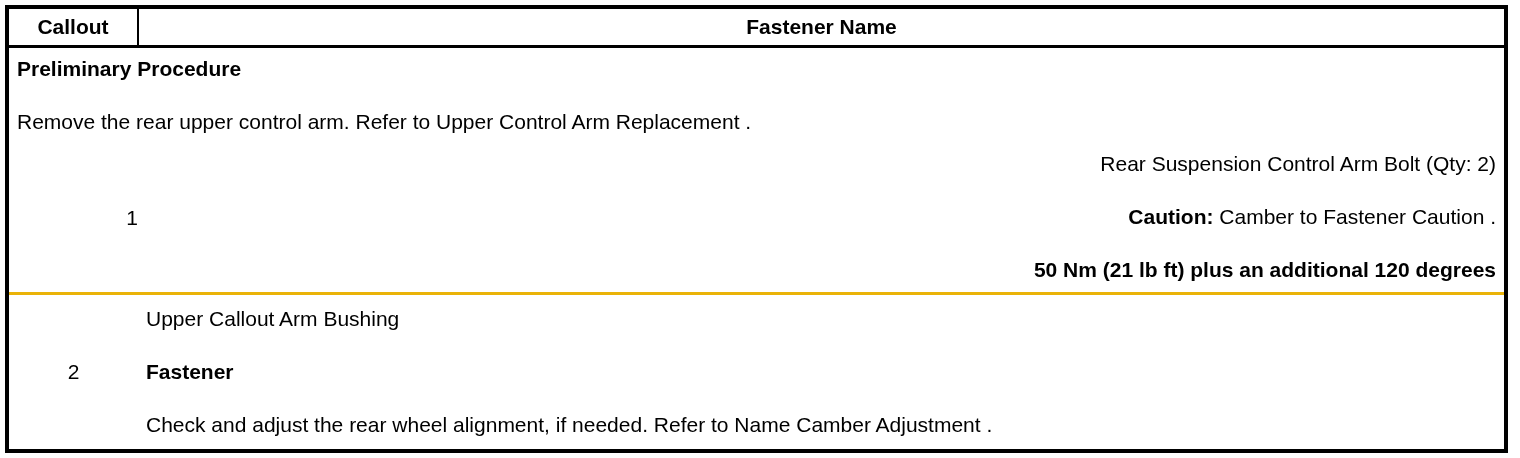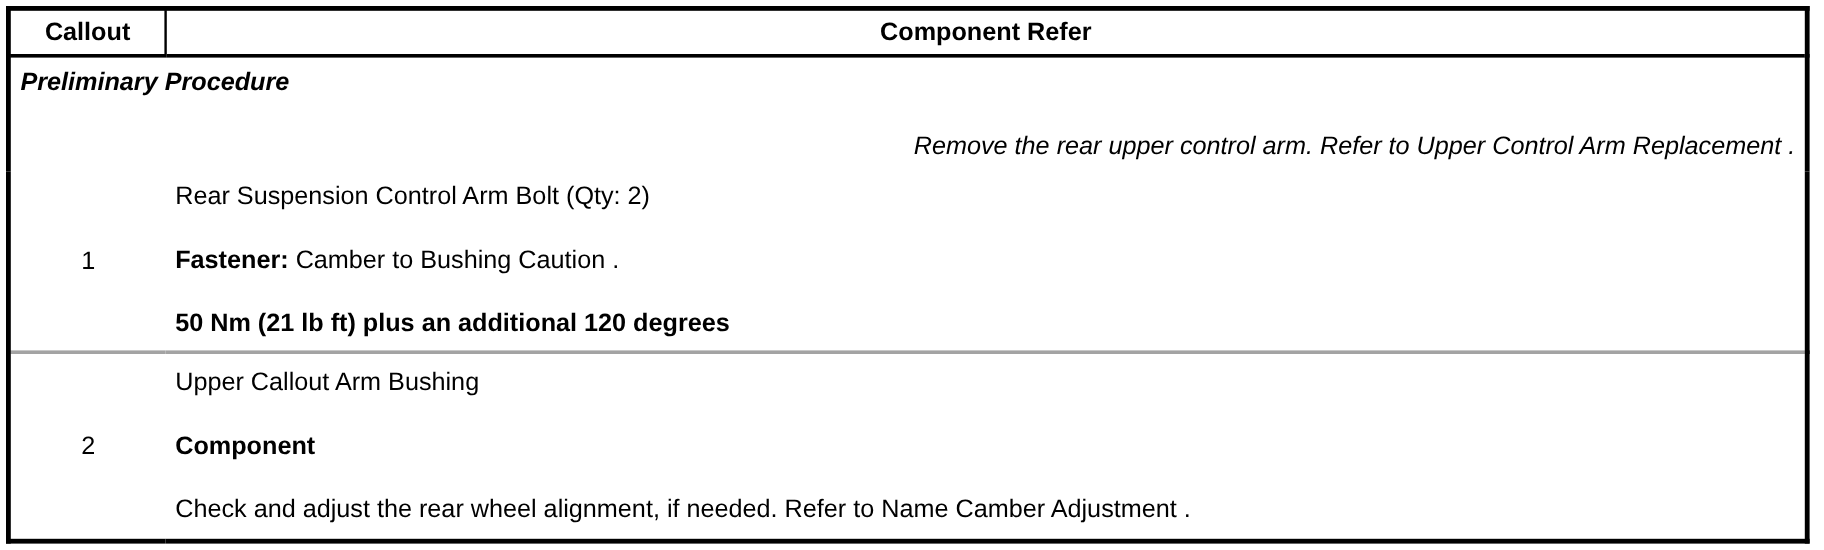--- a/index.html
+++ b/index.html
@@ -45,34 +45,33 @@
     vertical-align: middle;
   }
   .prelim-cell {
     padding: 7px 8px 8px 8px;
     border-bottom: 3px solid #000000;
     height: 80px;
   }
   .prelim-cell p {
     margin: 0 0 27px 0;
     line-height: 26px;
-    font-style: italic;
   }
   .prelim-cell p:last-child {
     margin-bottom: 0;
-    text-align: right;
   }
   .callout-cell {
     text-align: center;
     vertical-align: middle;
     border-right: 2px solid #000000;
     padding: 0;
   }
   .row-1 td {
-    border-bottom: 3px solid #a3a3a3;
+    border-bottom: 3px solid #eab308;
+    text-align: right;
   }
   .component-cell {
     padding: 8px 8px 9px 8px;
     vertical-align: middle;
   }
   .component-cell p {
     margin: 0 0 27px 0;
     line-height: 26px;
   }
   .component-cell p:last-child {
@@ -97,40 +96,40 @@
 <body>
 
 <table class="doc-table">
   <colgroup>
     <col style="width: 131px;">
     <col>
   </colgroup>
   <thead>
     <tr>
       <th class="header-cell">Callout</th>
-      <th class="header-cell">Component Refer</th>
+      <th class="header-cell">Fastener Name</th>
     </tr>
   </thead>
   <tbody>
     <tr>
       <td class="prelim-cell" colspan="2">
         <p class="bold">Preliminary Procedure</p>
         <p><span>Remove the rear upper control arm. Refer to </span><span class="ref-link">Upper Control Arm Replacement</span><span> .</span></p>
       </td>
     </tr>
     <tr class="row-1">
       <td class="callout-cell">1</td>
       <td class="component-cell">
         <p>Rear Suspension Control Arm Bolt (Qty: 2)</p>
-        <p><span class="bold">Fastener:</span><span> Camber to </span><span class="ref-link">Bushing Caution</span><span> .</span></p>
+        <p><span class="bold">Caution:</span><span> Camber to </span><span class="ref-link">Fastener Caution</span><span> .</span></p>
         <p class="bold">50 Nm (21 lb ft) plus an additional 120 degrees</p>
       </td>
     </tr>
     <tr class="row-2">
       <td class="callout-cell">2</td>
       <td class="component-cell">
         <p>Upper Callout Arm Bushing</p>
-        <p class="bold">Component</p>
+        <p class="bold">Fastener</p>
         <p><span>Check and adjust the rear wheel alignment, if needed. Refer to </span><span class="ref-link">Name Camber Adjustment</span><span> .</span></p>
       </td>
     </tr>
   </tbody>
 </table>
 
 </body></html>

